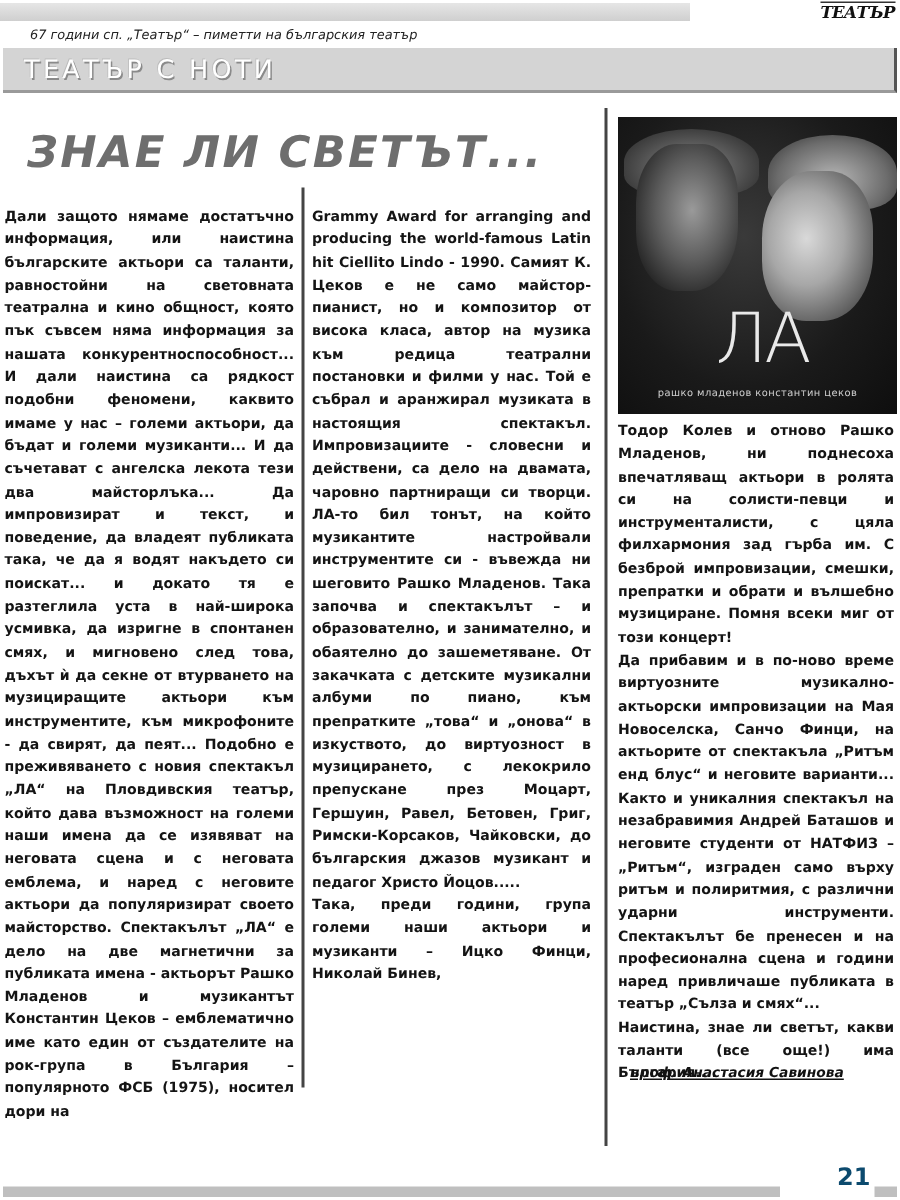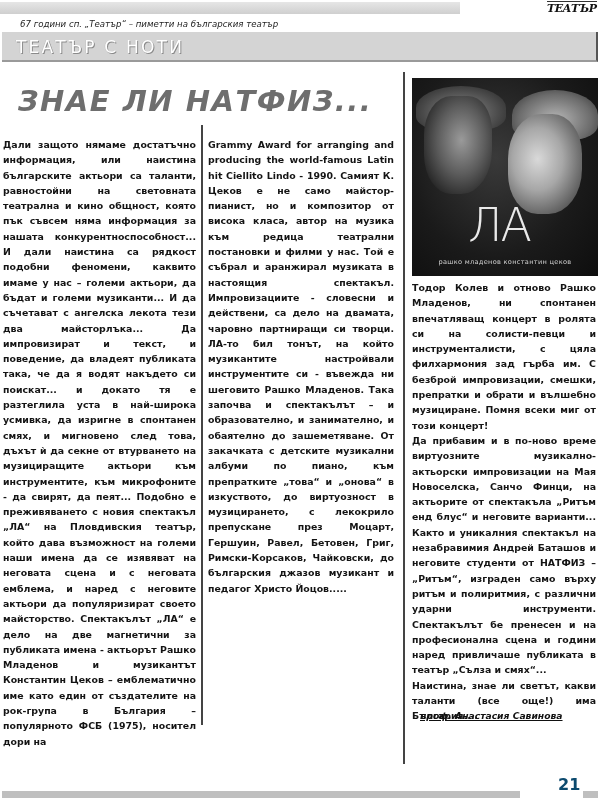--- a/index.html
+++ b/index.html
@@ -73,21 +73,21 @@
     background: radial-gradient(ellipse at 40% 45%, #d9d9d9 0%, #a7a7a7 40%, #555 80%);
   }
   .hair2 {
     position: absolute; left: 100px; top: 12px; width: 86px; height: 50px;
     border-radius: 50% 50% 30% 30%;
     background: radial-gradient(ellipse at 50% 60%, #b8b8b8 0%, #6c6c6c 60%, #2a2a2a 100%);
   }
   .photo-logo {
     position: absolute; left: 56px; top: 122px; width: 80px; height: 50px;
     color: #e9e9e9; font-size: 46px; line-height: 50px; font-weight: 200;
-    letter-spacing: -2px; font-family: "DejaVu Sans", sans-serif;
+    letter-spacing: -2px; text-align: center; font-family: "DejaVu Sans", sans-serif;
   }
   .photo-caption {
     position: absolute; left: 0; top: 180px; width: 186px; text-align: center;
     font-size: 6.6px; color: #d0d0d0; letter-spacing: 0.3px; white-space: nowrap;
   }
 
   .signature {
     position: absolute; left: 420px; top: 710px; width: 176px; text-align: left;
     font-size: 9.2px; font-weight: bold; font-style: italic; color: #111;
     text-decoration: underline; white-space: nowrap;
@@ -110,44 +110,45 @@
 
 <div class="top-strip">
   <span class="top-strip-text">67 години сп. „Театър“ – пиметти на българския театър</span>
 </div>
 <div class="logo">ТЕАТЪР</div>
 
 <div class="section-bar">
   <span class="section-title">ТЕАТЪР С НОТИ</span>
 </div>
 
-<h1 class="headline">ЗНАЕ ЛИ НАТФИЗ...</h1>
+<h1 class="headline">ЗНАЕ ЛИ СВЕТЪТ...</h1>
 
 <div class="divider div1"></div>
 <div class="divider div2"></div>
 
 <div class="col col1">
   <p>Дали защото нямаме достатъчно информация, или наистина българските актьори са таланти, равностойни на световната театрална и кино общност, която пък съвсем няма информация за нашата конкурентноспособност... И дали наистина са рядкост подобни феномени, каквито имаме у нас – големи актьори, да бъдат и големи музиканти... И да съчетават с ангелска лекота тези два майсторлъка... Да импровизират и текст, и поведение, да владеят публиката така, че да я водят накъдето си поискат... и докато тя е разтеглила уста в най-широка усмивка, да изригне в спонтанен смях, и мигновено след това, дъхът ѝ да секне от втурването на музициращите актьори към инструментите, към микрофоните - да свирят, да пеят... Подобно е преживяването с новия спектакъл „ЛА“ на Пловдивския театър, който дава възможност на големи наши имена да се изявяват на неговата сцена и с неговата емблема, и наред с неговите актьори да популяризират своето майсторство. Спектакълът „ЛА“ е дело на две магнетични за публиката имена - актьорът Рашко Младенов и музикантът Константин Цеков – емблематично име като един от създателите на рок-група в България – популярното ФСБ (1975), носител дори на</p>
 </div>
 
 <div class="col col2">
   <p>Grammy Award for arranging and producing the world-famous Latin hit Ciellito Lindo - 1990. Самият К. Цеков е не само майстор-пианист, но и композитор от висока класа, автор на музика към редица театрални постановки и филми у нас. Той е събрал и аранжирал музиката в настоящия спектакъл. Импровизациите - словесни и действени, са дело на двамата, чаровно партниращи си творци. ЛА-то бил тонът, на който музикантите настройвали инструментите си - въвежда ни шеговито Рашко Младенов. Така започва и спектакълът – и образователно, и занимателно, и обаятелно до зашеметяване. От закачката с детските музикални албуми по пиано, към препратките „това“ и „онова“ в изкуството, до виртуозност в музицирането, с лекокрило препускане през Моцарт, Гершуин, Равел, Бетовен, Григ, Римски-Корсаков, Чайковски, до българския джазов музикант и педагог Христо Йоцов.....</p>
+  <p>Така, преди години, група големи наши актьори и музиканти – Ицко Финци, Николай Бинев,</p>
 </div>
 
 <div class="photo">
   <div class="hair1"></div>
   <div class="face1"></div>
   <div class="hair2"></div>
   <div class="face2"></div>
   <div class="photo-logo">ЛА</div>
   <div class="photo-caption">рашко младенов   константин цеков</div>
 </div>
 
 <div class="col col3">
-  <p>Тодор Колев и отново Рашко Младенов, ни спонтанен впечатляващ концерт в ролята си на солисти-певци и инструменталисти, с цяла филхармония зад гърба им. С безброй импровизации, смешки, препратки и обрати и вълшебно музициране. Помня всеки миг от този концерт!</p>
+  <p>Тодор Колев и отново Рашко Младенов, ни поднесоха впечатляващ актьори в ролята си на солисти-певци и инструменталисти, с цяла филхармония зад гърба им. С безброй импровизации, смешки, препратки и обрати и вълшебно музициране. Помня всеки миг от този концерт!</p>
   <p>Да прибавим и в по-ново време виртуозните музикално-актьорски импровизации на Мая Новоселска, Санчо Финци, на актьорите от спектакъла „Ритъм енд блус“ и неговите варианти... Както и уникалния спектакъл на незабравимия Андрей Баташов и неговите студенти от НАТФИЗ – „Ритъм“, изграден само върху ритъм и полиритмия, с различни ударни инструменти. Спектакълът бе пренесен и на професионална сцена и години наред привличаше публиката в театър „Сълза и смях“...</p>
   <p>Наистина, знае ли светът, какви таланти (все още!) има България....</p>
 </div>
 
 <div class="signature">проф. Анастасия Савинова</div>
 
 <div class="bottom-bar"></div>
 <div class="page-number">21</div>
 <div class="bottom-bar-right"></div>
 

